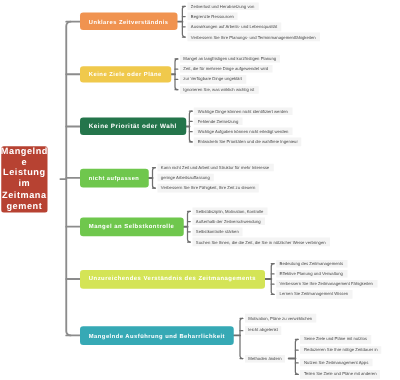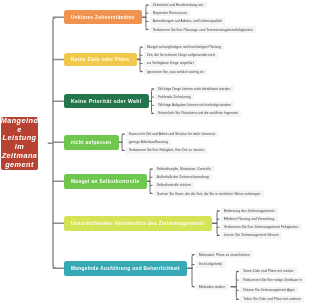--- a/index.html
+++ b/index.html
@@ -71,21 +71,21 @@
       <path d="M 192 254.6 L 194.2 254.6" stroke="#6f6f6f" stroke-width="1" fill="none" stroke-linecap="round" stroke-linejoin="round"></path>
       <path d="M 192 264.5 L 194.2 264.5" stroke="#6f6f6f" stroke-width="1" fill="none" stroke-linecap="round" stroke-linejoin="round"></path>
       <path d="M 192 286.8 L 194.2 286.8" stroke="#6f6f6f" stroke-width="1" fill="none" stroke-linecap="round" stroke-linejoin="round"></path>
       <path d="M 238.5 271.4 A 2.2 2.2 0 0 0 236.3 273.59999999999997 L 236.3 297.3 A 2.2 2.2 0 0 0 238.5 299.5" stroke="#6f6f6f" stroke-width="1" fill="none" stroke-linecap="round" stroke-linejoin="round"></path>
       <path d="M 231 286.8 L 236.3 286.8" stroke="#6f6f6f" stroke-width="1.6" fill="none" stroke-linecap="round" stroke-linejoin="round"></path>
       <path d="M 236.3 271.4 L 238.5 271.4" stroke="#6f6f6f" stroke-width="1" fill="none" stroke-linecap="round" stroke-linejoin="round"></path>
       <path d="M 236.3 280.1 L 238.5 280.1" stroke="#6f6f6f" stroke-width="1" fill="none" stroke-linecap="round" stroke-linejoin="round"></path>
       <path d="M 236.3 290.3 L 238.5 290.3" stroke="#6f6f6f" stroke-width="1" fill="none" stroke-linecap="round" stroke-linejoin="round"></path>
       <path d="M 236.3 299.5 L 238.5 299.5" stroke="#6f6f6f" stroke-width="1" fill="none" stroke-linecap="round" stroke-linejoin="round"></path>
     </svg>
-  <div class="node root" id="root-node" style="left: 1px; top: 116.5px; width: 37px; height: 53.5px; background: rgb(183, 66, 50); font-size: 7.3px; font-style: italic;">
+  <div class="node root" id="root-node" style="left: 1px; top: 116.5px; width: 37px; height: 53.5px; background: rgb(183, 66, 50); font-size: 7.3px;">
     <span>Mangelnd
 e Leistung
 im
 Zeitmana
 gement</span>
   </div>
 <div class="node" style="left: 64px; top: 10.45px; width: 77.8px; height: 13.7px; background: rgb(240, 147, 80); font-size: 4.59839px; letter-spacing: 0.386277px;">
     <span style="display: inline-block;">Unklares Zeitverständnis</span>
   </div>
     <div class="sub" style="left: 149.5px; top: 1.8px; height: 6.4px; font-size: 3.4px;">

